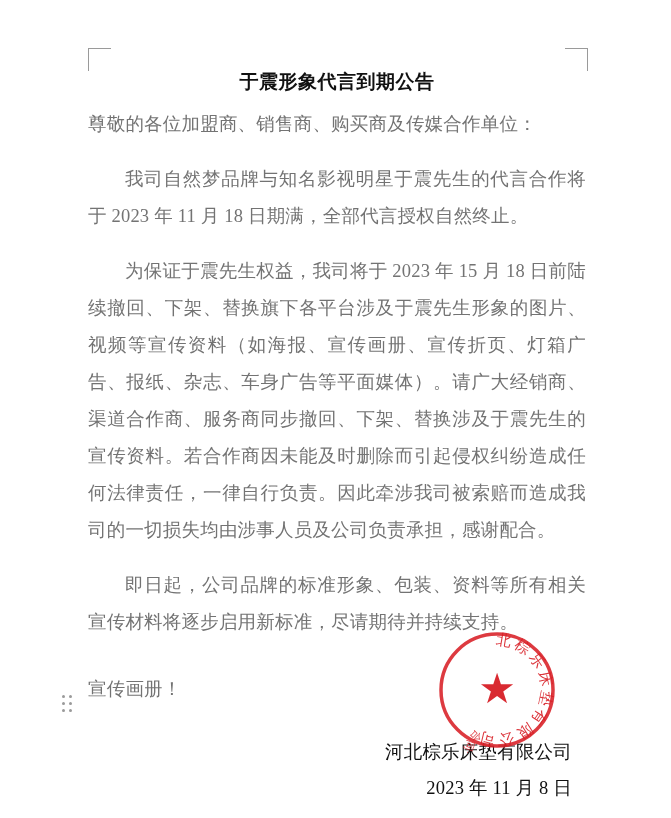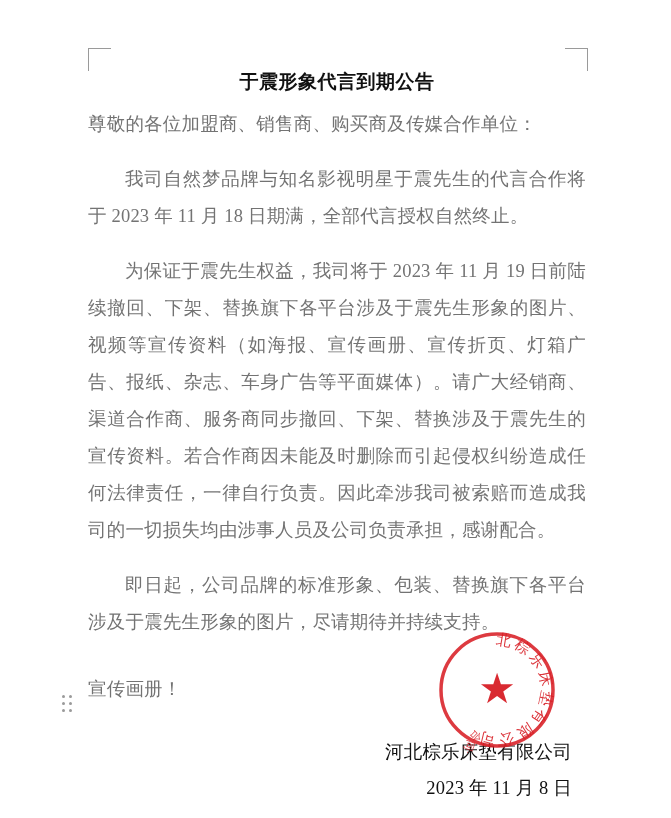--- a/index.html
+++ b/index.html
@@ -126,23 +126,23 @@
   </div>
 
   <div id="content">
 
     <h1 class="doc-title">于震形象代言到期公告</h1>
 
     <p class="para">尊敬的各位加盟商、销售商、购买商及传媒合作单位：</p>
 
     <p class="para indent gap">我司自然梦品牌与知名影视明星于震先生的代言合作将于 2023 年 11 月 18 日期满，全部代言授权自然终止。</p>
 
-    <p class="para indent gap">为保证于震先生权益，我司将于 2023 年 11 月 19 日前陆续撤回、下架、替换旗下各平台涉及于震先生形象的图片、视频等宣传资料（如海报、宣传画册、宣传折页、灯箱广告、报纸、杂志、车身广告等平面媒体）。请广大经销商、渠道合作商、服务商同步撤回、下架、替换涉及于震先生的宣传资料。若合作商因未能及时删除而引起侵权纠纷造成任何法律责任，一律自行负责。因此牵涉我司被索赔而造成我司的一切损失均由涉事人员及公司负责承担，感谢配合。</p>
+    <p class="para indent gap">为保证于震先生权益，我司将于 2023 年 15 月 18 日前陆续撤回、下架、替换旗下各平台涉及于震先生形象的图片、视频等宣传资料（如海报、宣传画册、宣传折页、灯箱广告、报纸、杂志、车身广告等平面媒体）。请广大经销商、渠道合作商、服务商同步撤回、下架、替换涉及于震先生的宣传资料。若合作商因未能及时删除而引起侵权纠纷造成任何法律责任，一律自行负责。因此牵涉我司被索赔而造成我司的一切损失均由涉事人员及公司负责承担，感谢配合。</p>
 
-    <p class="para indent gap">即日起，公司品牌的标准形象、包装、替换旗下各平台涉及于震先生形象的图片，尽请期待并持续支持。</p>
+    <p class="para indent gap">即日起，公司品牌的标准形象、包装、资料等所有相关宣传材料将逐步启用新标准，尽请期待并持续支持。</p>
 
     <p class="para gap-lg">宣传画册！</p>
 
     <div id="signature">
       <div class="line">河北棕乐床垫有限公司</div>
       <div class="line">2023 年 11 月 8 日</div>
     </div>
 
   </div>
 

